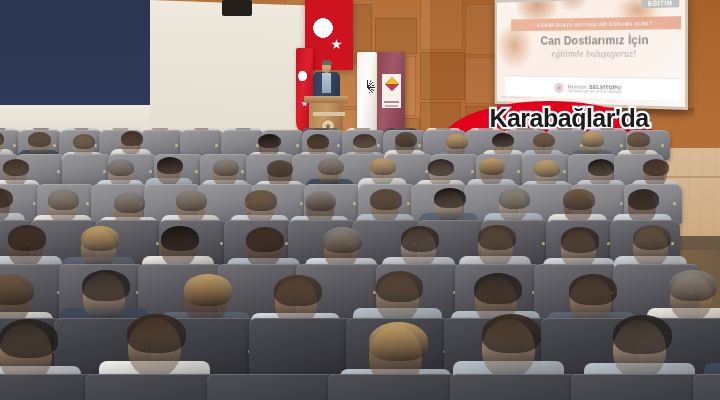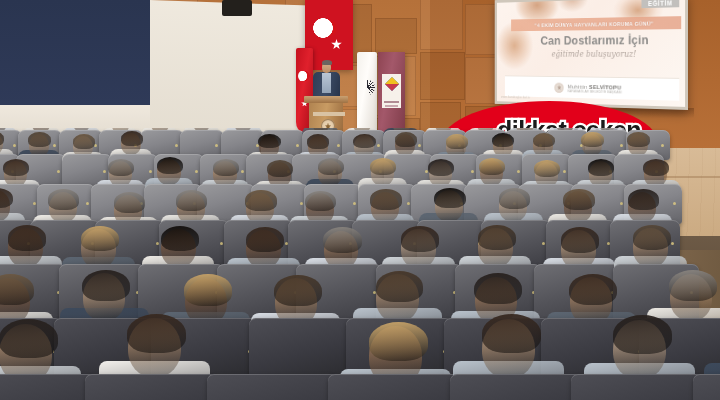--- a/index.html
+++ b/index.html
@@ -746,20 +746,21 @@
         <div class="head" style="left:613.3344029012346px;top:-53.80037997320218px;width:52.800000000000004px;height:59.13600000000001px;background:linear-gradient(175deg,#e3c2a2,rgba(0,0,0,.30));"></div>
         <div class="head" style="left:612.7344029012346px;top:-58.53125997320218px;width:59.13600000000001px;height:39.02976000000001px;border-radius:50% 50% 38% 38%;background:linear-gradient(175deg,#2a2320,rgba(0,0,0,.45));"></div>
         <div class="seat darker" style="left:571.2px;top:0;width:132px;height:86px;"></div>
         <div class="torso" style="left:704.4510605857482px;top:-10.691083197574635px;width:110.88000000000001px;height:73.92000000000002px;background:linear-gradient(170deg,#3d4a5c,rgba(0,0,0,.22));"></div>
         <div class="seat darker" style="left:692.6400000000001px;top:0;width:132px;height:86px;"></div>
       </div>
     </div>
 
   <div class="badge"></div>
   <div class="badge-text">
+    <span>Karabağlar'da</span>
     <span>dikkat çeken</span>
     <span>etkinlik</span>
   </div>
 
   <div class="headline">
     <span>Can dostlar için</span>
     <span class="l2">eğitim...</span>
   </div>
 
 </div>

